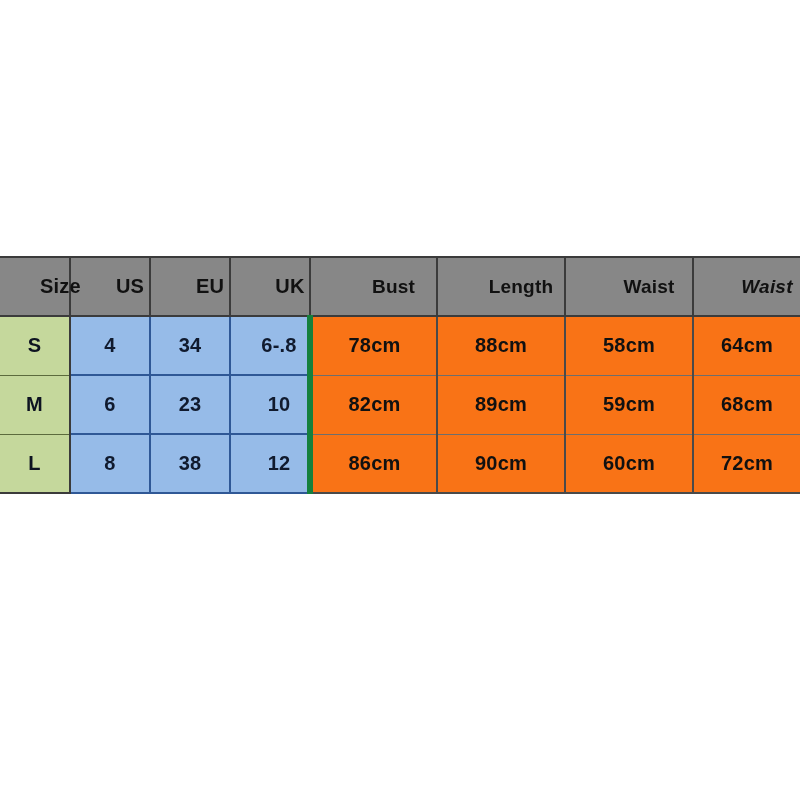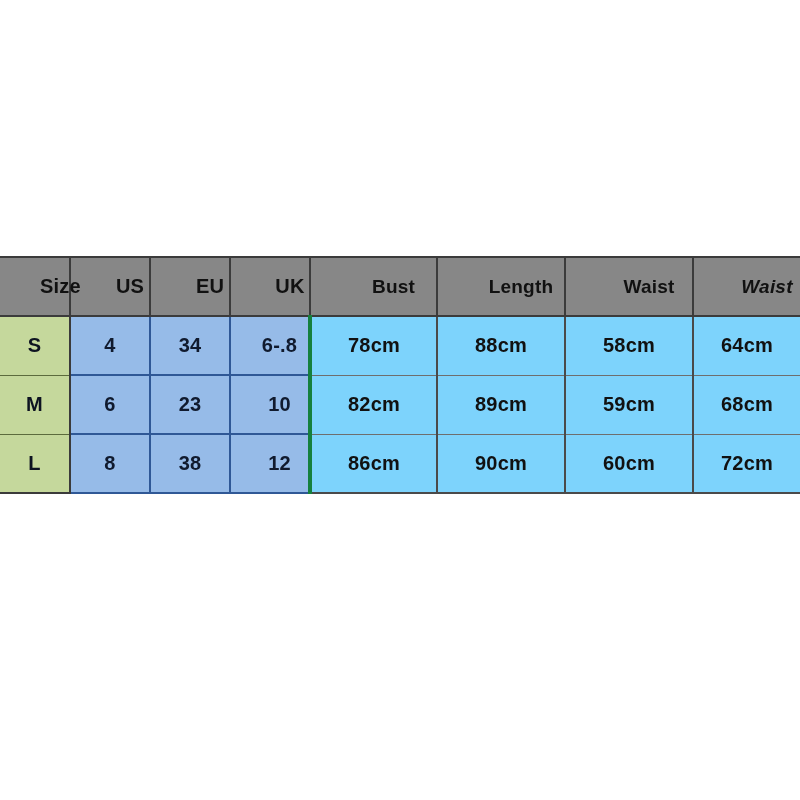--- a/index.html
+++ b/index.html
@@ -81,30 +81,30 @@
   .body-row:last-child td.cell-size { border-bottom: 2px solid #3b3b3b; }
 
   
   td.cell-blue {
     background: #96bbe8;
     border-right: 2px solid #2f5896;
     border-bottom: 2px solid #2f5896;
     color: #101a2e;
   }
   td.cell-blue.blue-last {
-    border-right: 4px solid #15803d;
+    border-right: 6px solid #15803d;
     padding-left: 20px;
   }
   .body-row:first-child td.cell-blue {
     border-top: 1px solid #2f5896;
   }
 
   
   td.cell-white {
-    background: #7dd3fc;
+    background: #f97316;
     border-right: 2px solid #4a4a4a;
     border-bottom: 1px solid #6e6e6e;
     color: #111111;
   }
   td.cell-white:last-child { border-right: none; margin-left: 36px; }
   .body-row:last-child td.cell-white { border-bottom: 2px solid #4a4a4a; }
 </style>
 </head>
 <body>
 

